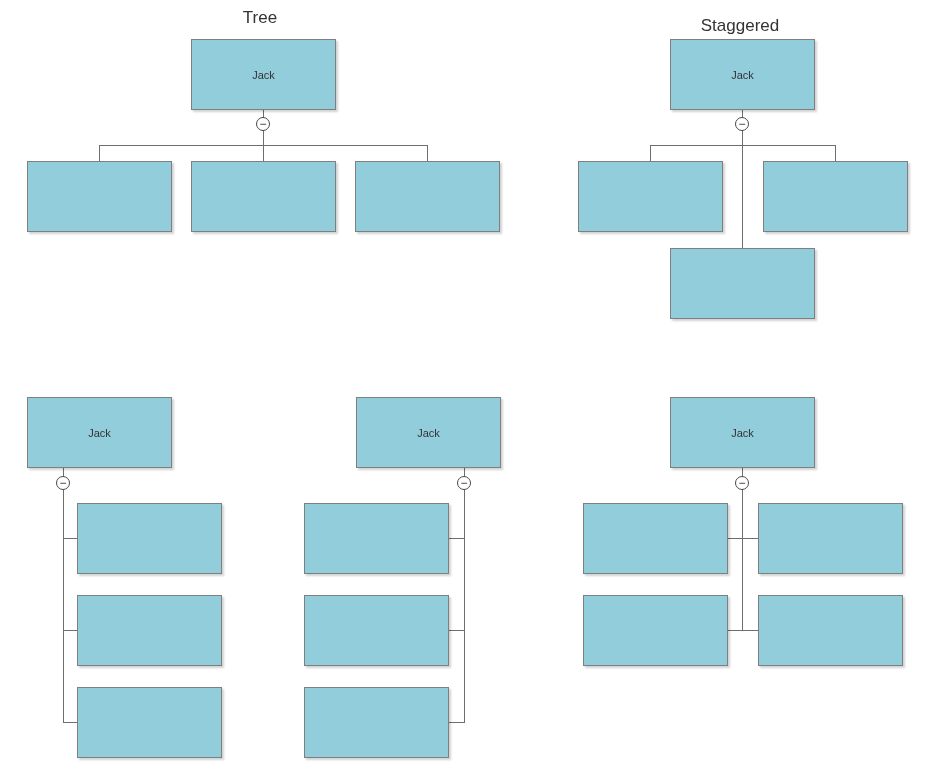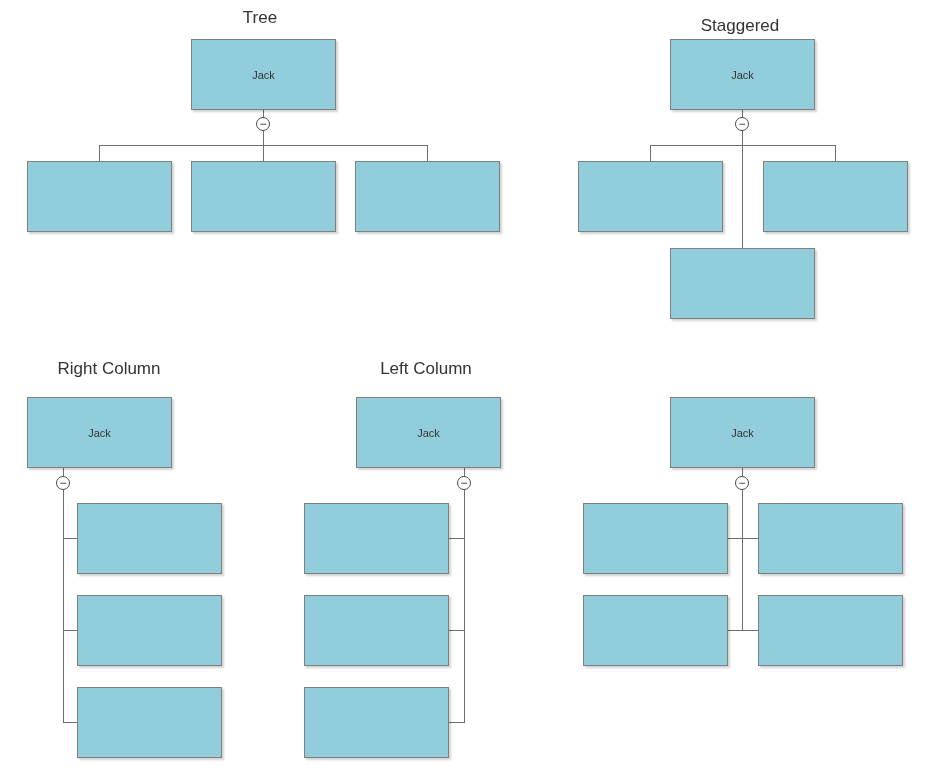--- a/index.html
+++ b/index.html
@@ -94,35 +94,33 @@
     <div class="node" style="left: 578px; top: 161px; width: 145px; height: 71px;"></div>
     <div class="node" style="left: 763px; top: 161px; width: 145px; height: 71px;"></div>
     <div class="node" style="left: 670px; top: 248px; width: 145px; height: 71px;"></div>
     <div class="expander" style="left: 735px; top: 117px;">
       <span class="minus">−</span>
     </div>
     <div class="line" style="left: 63px; top: 468px; width: 1px; height: 255px;"></div>
     <div class="line" style="left: 63px; top: 538px; width: 14px; height: 1px;"></div>
     <div class="line" style="left: 63px; top: 630px; width: 14px; height: 1px;"></div>
     <div class="line" style="left: 63px; top: 722px; width: 14px; height: 1px;"></div>
-    <div class="diagram-title" style="left: -1px; top: 359px;">Right Column</div>
     <div class="node" style="left: 27px; top: 397px; width: 145px; height: 71px;">
       <span class="node-label">Jack</span>
     </div>
     <div class="node" style="left: 77px; top: 503px; width: 145px; height: 71px;"></div>
     <div class="node" style="left: 77px; top: 595px; width: 145px; height: 71px;"></div>
     <div class="node" style="left: 77px; top: 687px; width: 145px; height: 71px;"></div>
     <div class="expander" style="left: 56px; top: 476px;">
       <span class="minus">−</span>
     </div>
     <div class="line" style="left: 464px; top: 468px; width: 1px; height: 255px;"></div>
     <div class="line" style="left: 449px; top: 538px; width: 15px; height: 1px;"></div>
     <div class="line" style="left: 449px; top: 630px; width: 15px; height: 1px;"></div>
     <div class="line" style="left: 449px; top: 722px; width: 15px; height: 1px;"></div>
-    <div class="diagram-title" style="left: 316px; top: 359px;">Left Column</div>
     <div class="node" style="left: 356px; top: 397px; width: 145px; height: 71px;">
       <span class="node-label">Jack</span>
     </div>
     <div class="node" style="left: 304px; top: 503px; width: 145px; height: 71px;"></div>
     <div class="node" style="left: 304px; top: 595px; width: 145px; height: 71px;"></div>
     <div class="node" style="left: 304px; top: 687px; width: 145px; height: 71px;"></div>
     <div class="expander" style="left: 457px; top: 476px;">
       <span class="minus">−</span>
     </div>
     <div class="line" style="left: 742px; top: 468px; width: 1px; height: 163px;"></div>

